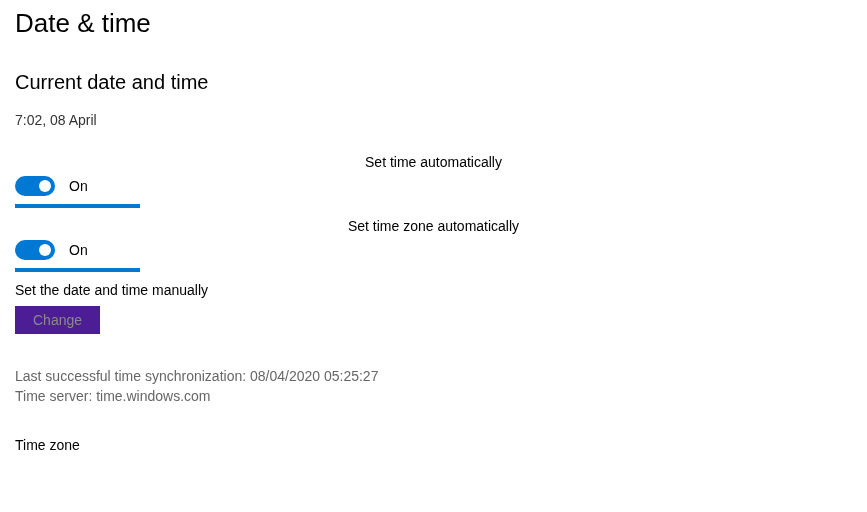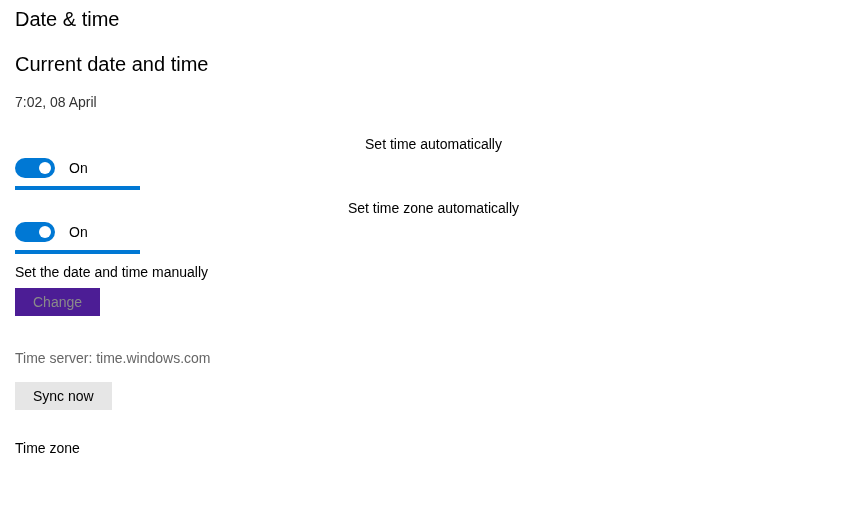--- a/index.html
+++ b/index.html
@@ -9,23 +9,23 @@
     }
     body {
       font-family: "Segoe UI", -apple-system, sans-serif;
       background: #ffffff;
       color: #000000;
       padding: 8px 15px;
       width: 867px;
       height: 512px;
     }
     .page-title {
-      font-size: 20px;
+      font-size: 26px;
       font-weight: 400;
-      margin-bottom: 22px;
+      margin-bottom: 32px;
     }
     .section-heading {
       font-size: 20px;
       font-weight: 400;
       margin-bottom: 18px;
     }
     .datetime-value {
       font-size: 14px;
       color: #333;
       margin-bottom: 26px;
@@ -138,24 +138,22 @@
     <div class="toggle-knob"></div>
   </div>
   <span class="toggle-state">On</span>
 </div>
 <div class="underline-bar"></div>
 
 <div class="manual-label">Set the date and time manually</div>
 <button class="btn btn-disabled">Change</button>
 
 <div class="sync-section">
+  <div class="sync-info">Last successful time synchronization: 08/04/2020 05:25:27</div>
   <div class="sync-info">Time server: time.windows.com</div>
-  <div class="sync-btn-wrap">
-    <button class="btn">Sync now</button>
-  </div>
 </div>
 
 <div class="timezone-section">
   <div class="timezone-label">Time zone</div>
 
 </div>
 
 
 
 

